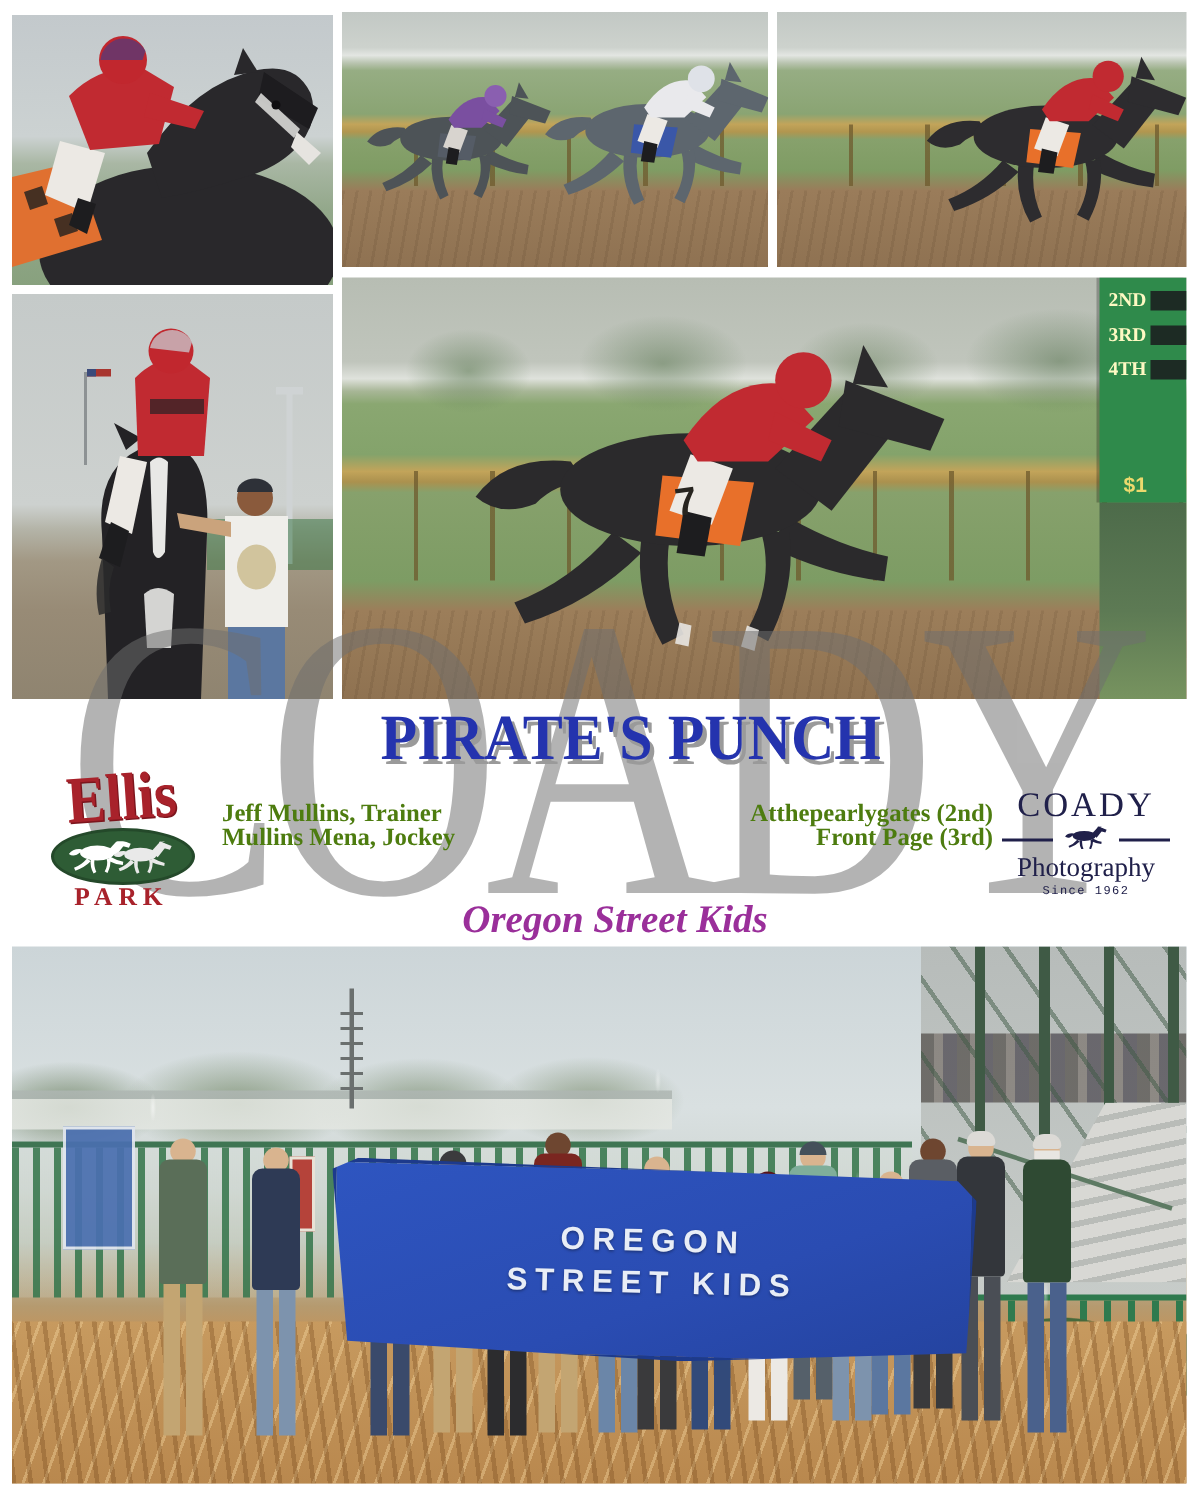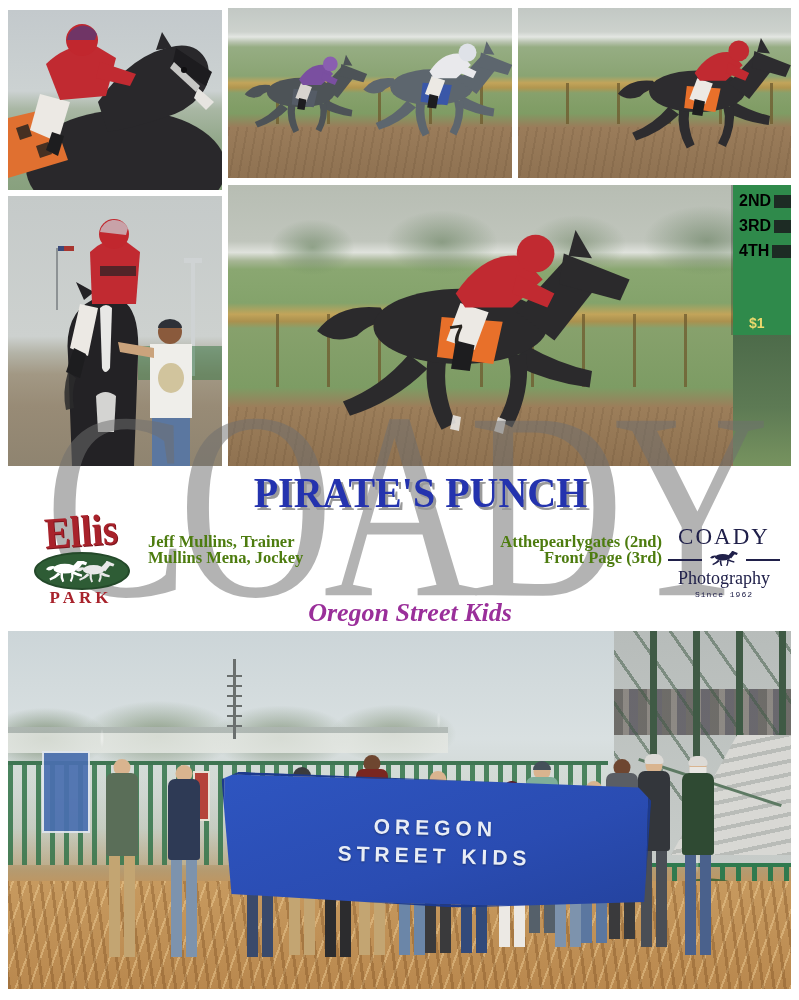--- a/index.html
+++ b/index.html
@@ -34,21 +34,21 @@
       #87a16c 51%, #7d9c64 72%, #9c7e5a 79%, #8f7251 100%);}
   .trees{position:absolute;left:0;top:0;width:100%;height:34%;
     background:
       radial-gradient(60px 40px at 15% 65%, rgba(90,120,80,.55), transparent 70%),
       radial-gradient(80px 46px at 38% 60%, rgba(84,114,74,.5), transparent 70%),
       radial-gradient(70px 42px at 62% 62%, rgba(90,118,78,.45), transparent 70%),
       radial-gradient(90px 50px at 85% 58%, rgba(80,110,72,.5), transparent 70%);}
   .board{position:absolute;right:0;top:0;width:58px;height:150px;background:#2f8a4b;
     box-shadow:-2px 0 0 rgba(0,0,0,.25);z-index:3;}
   .board .row{display:flex;align-items:center;gap:3px;margin:7px 0 0 6px;}
-  .board .lbl{color:#000000;font-weight:bold;font-size:16px;font-family:Liberation Sans, sans-serif;}
+  .board .lbl{color:#fef9c3;font-weight:bold;font-size:13px;font-family:Liberation Serif, serif;}
   .board .slot{width:24px;height:13px;background:#1d2b24;}
   .board .dollar{position:absolute;left:16px;bottom:4px;color:#ecd96d;font-weight:bold;
     font-size:14px;font-family:"Liberation Sans",sans-serif;}
   .board-trees{position:absolute;right:0;top:150px;width:58px;height:131px;
     background:linear-gradient(180deg,#4d6b4a 0%,#5d7a54 55%,#77935f 100%);z-index:2;}
   .cloth-num{position:absolute;z-index:4;color:#27241f;font-weight:bold;
     font-family:"Liberation Sans",sans-serif;}
   
   .watermark{position:absolute;left:30px;top:392px;width:744px;height:228px;z-index:3;
     display:flex;align-items:center;justify-content:center;pointer-events:none;

